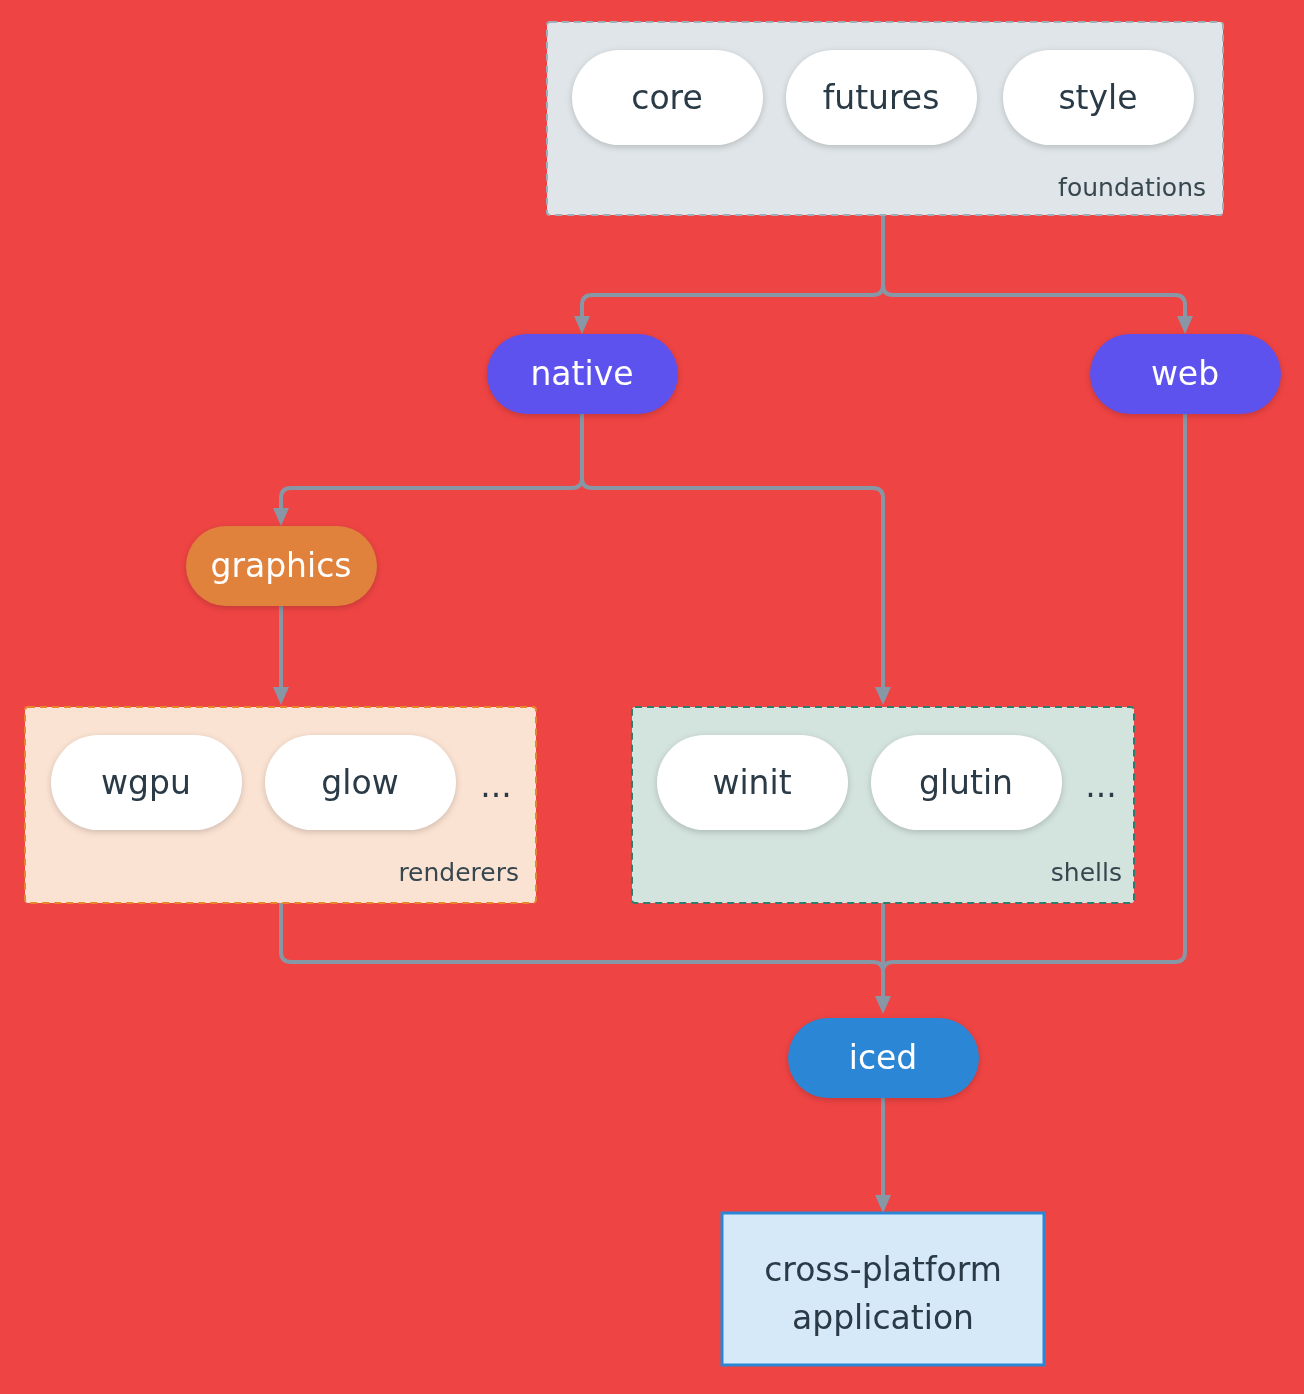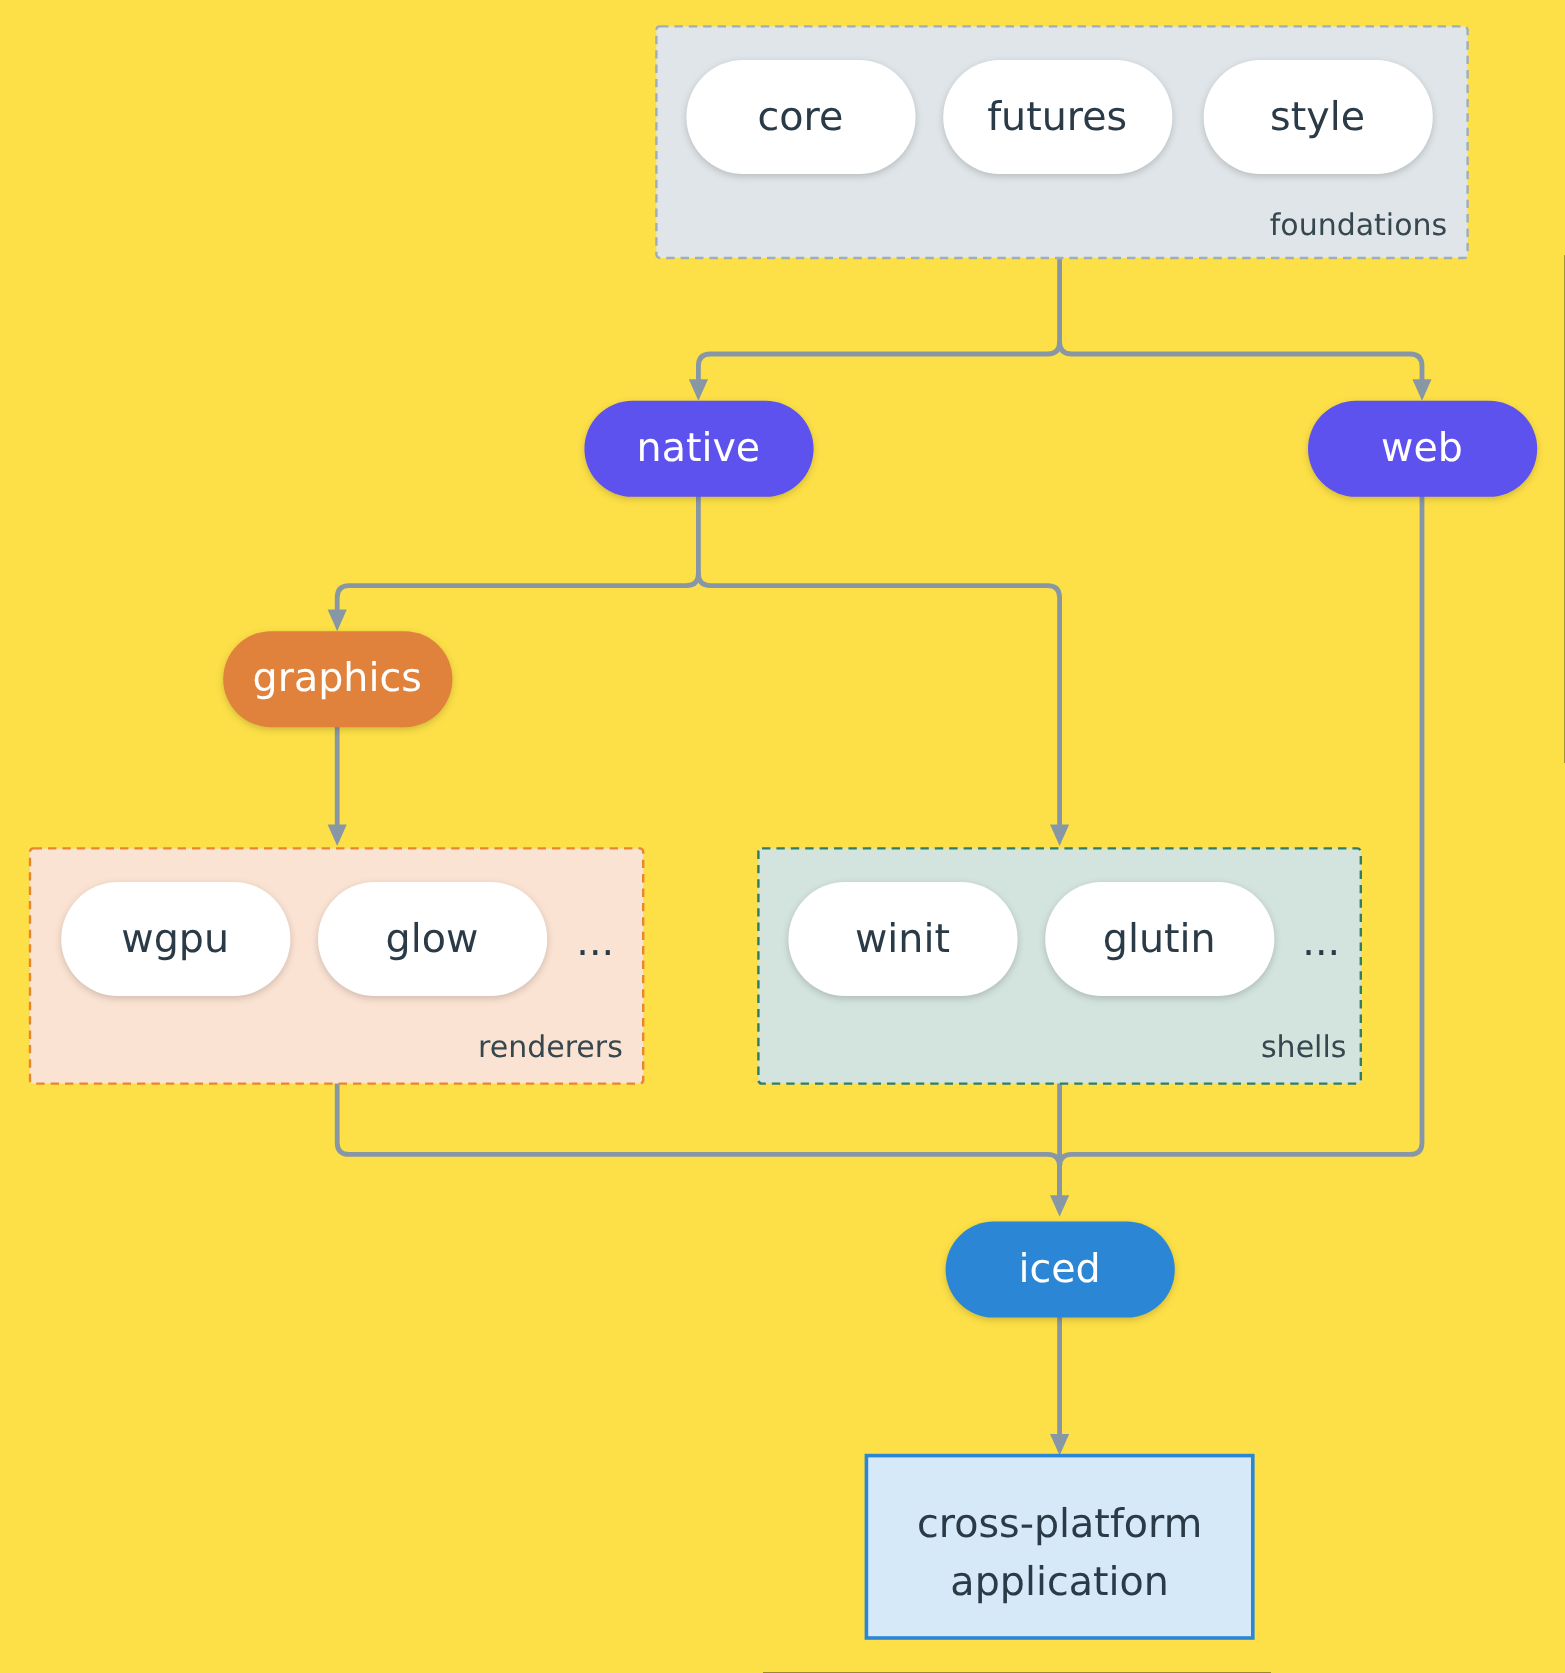--- a/index.html
+++ b/index.html
@@ -4,21 +4,21 @@
 <style>
   html, body {
     margin: 0;
     padding: 0;
     background: #000000;
   }
   #stage {
     position: relative;
     width: 1304px;
     height: 1394px;
-    background: #fde047;
+    background: #ef4444;
     overflow: hidden;
     font-family: "DejaVu Sans", "Liberation Sans", sans-serif;
   }
   svg.diagram {
     position: absolute;
     inset: 0;
     width: 1304px;
     height: 1394px;
     display: block;
   }

